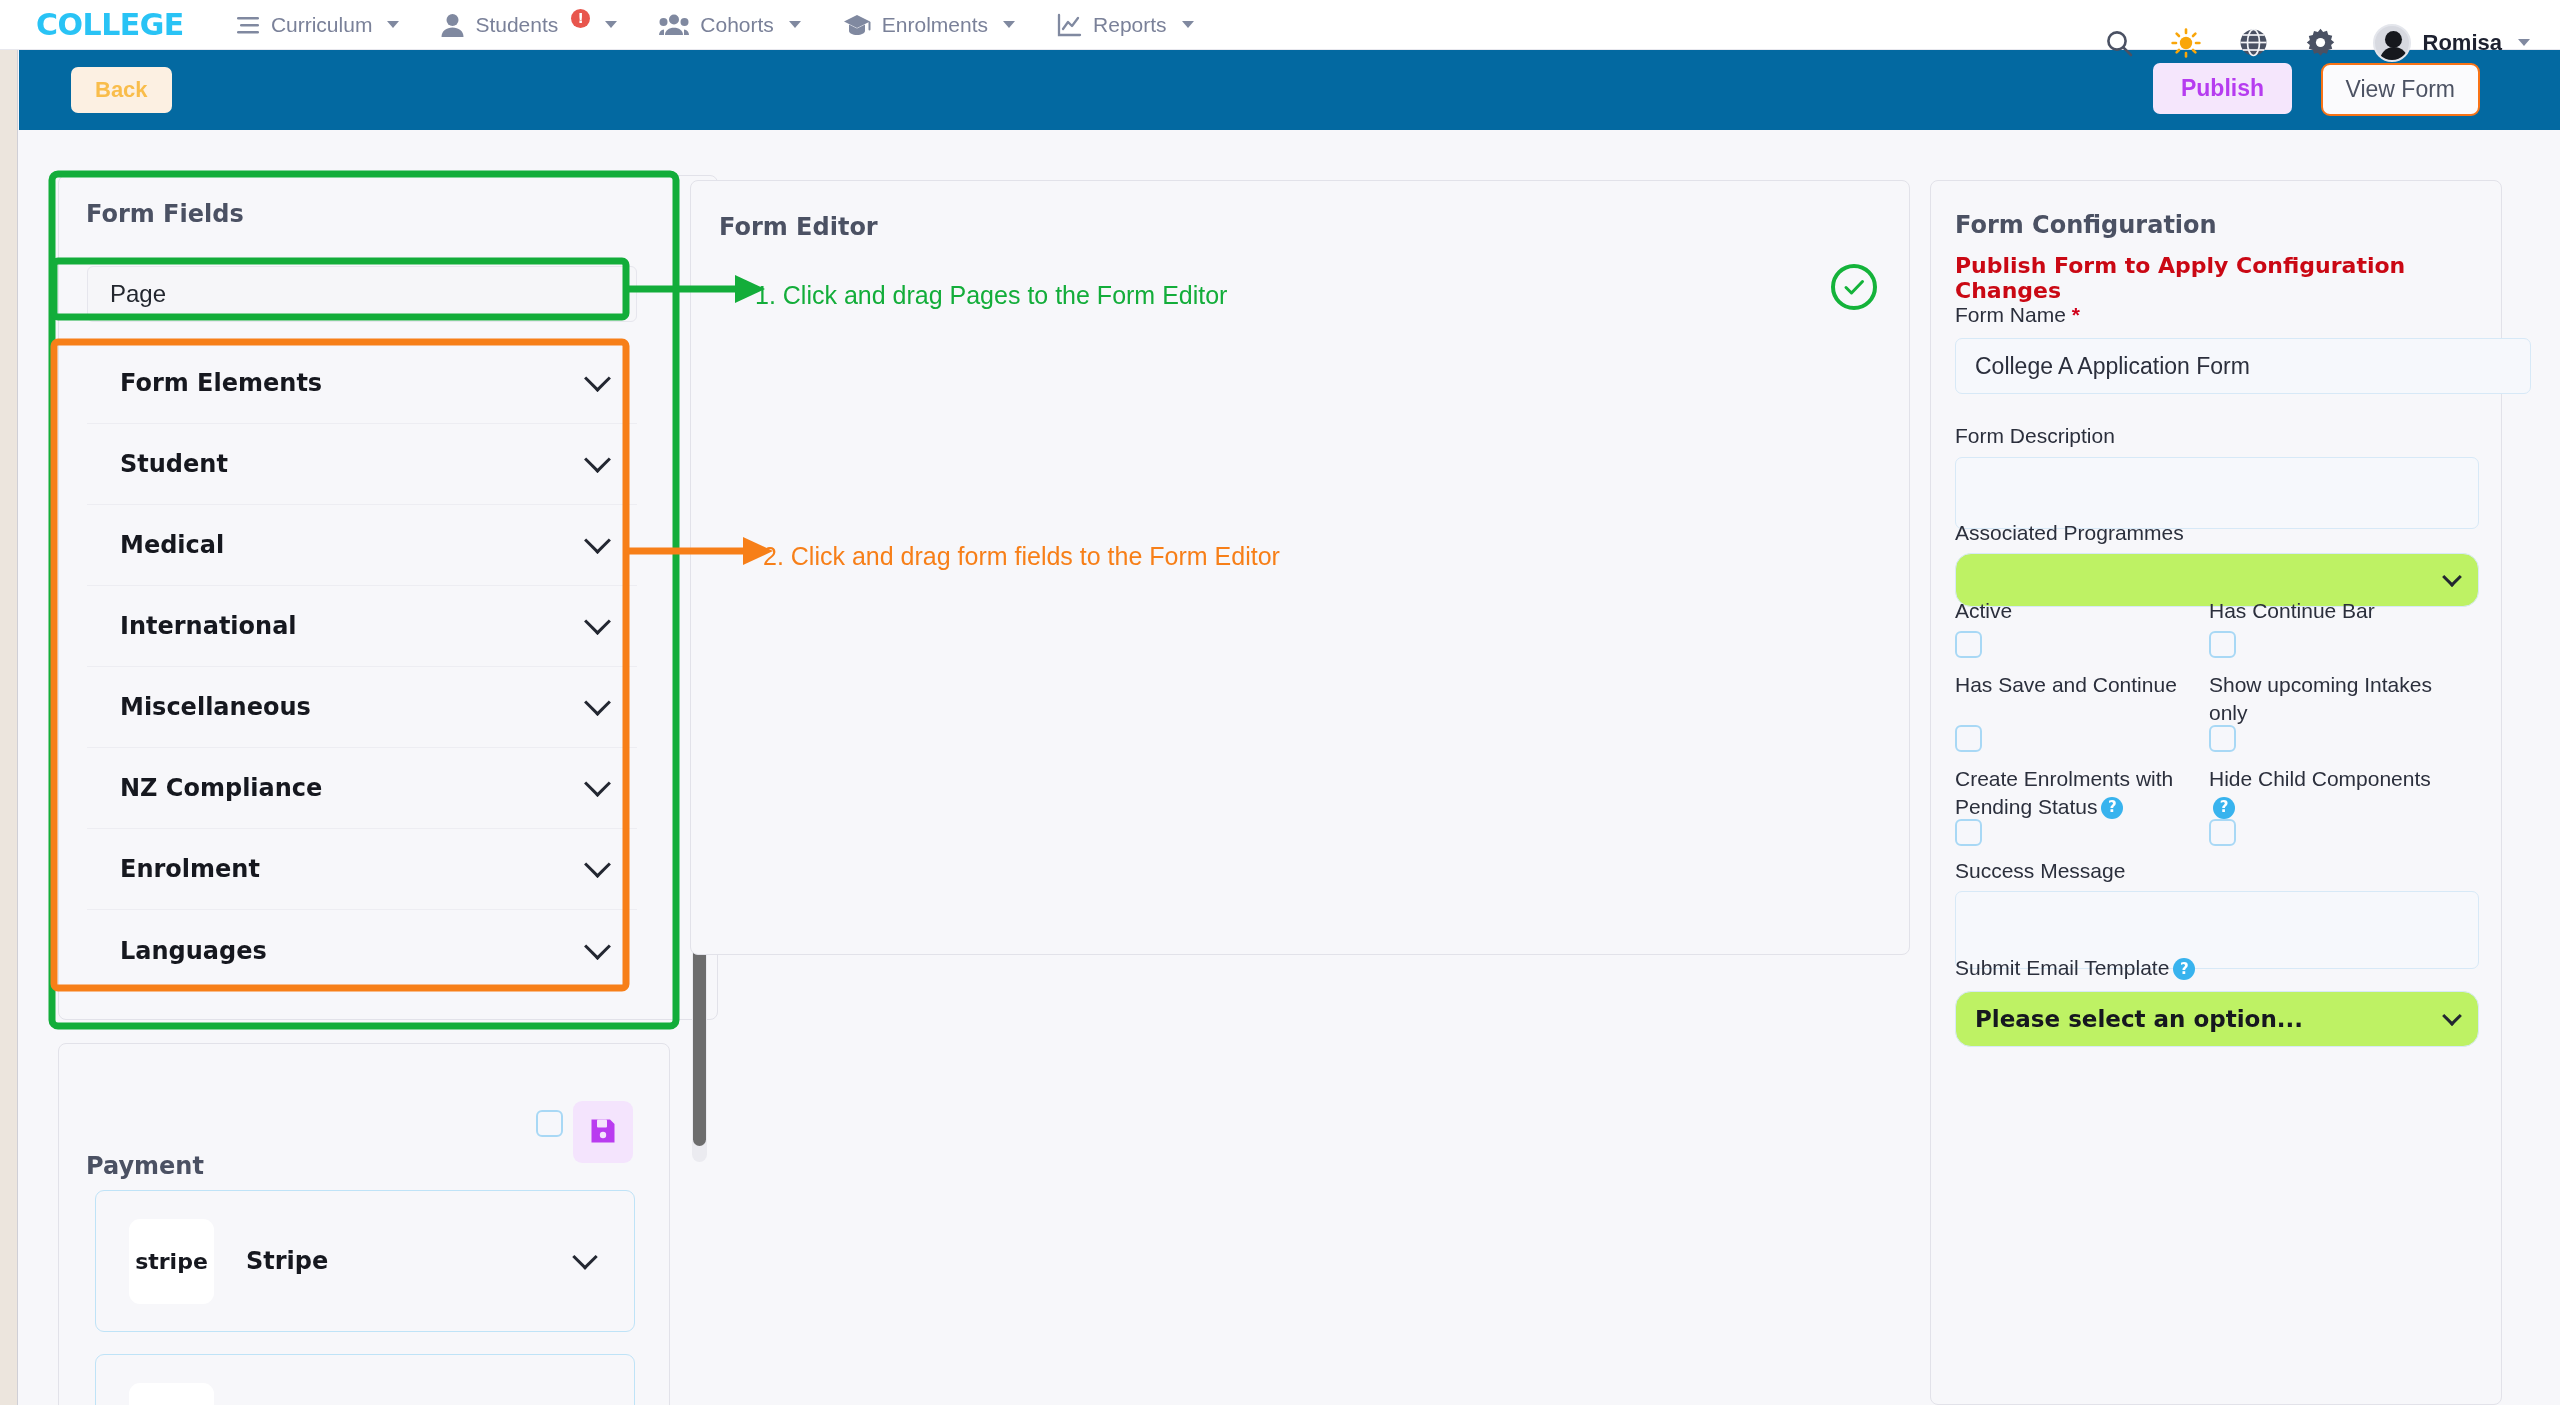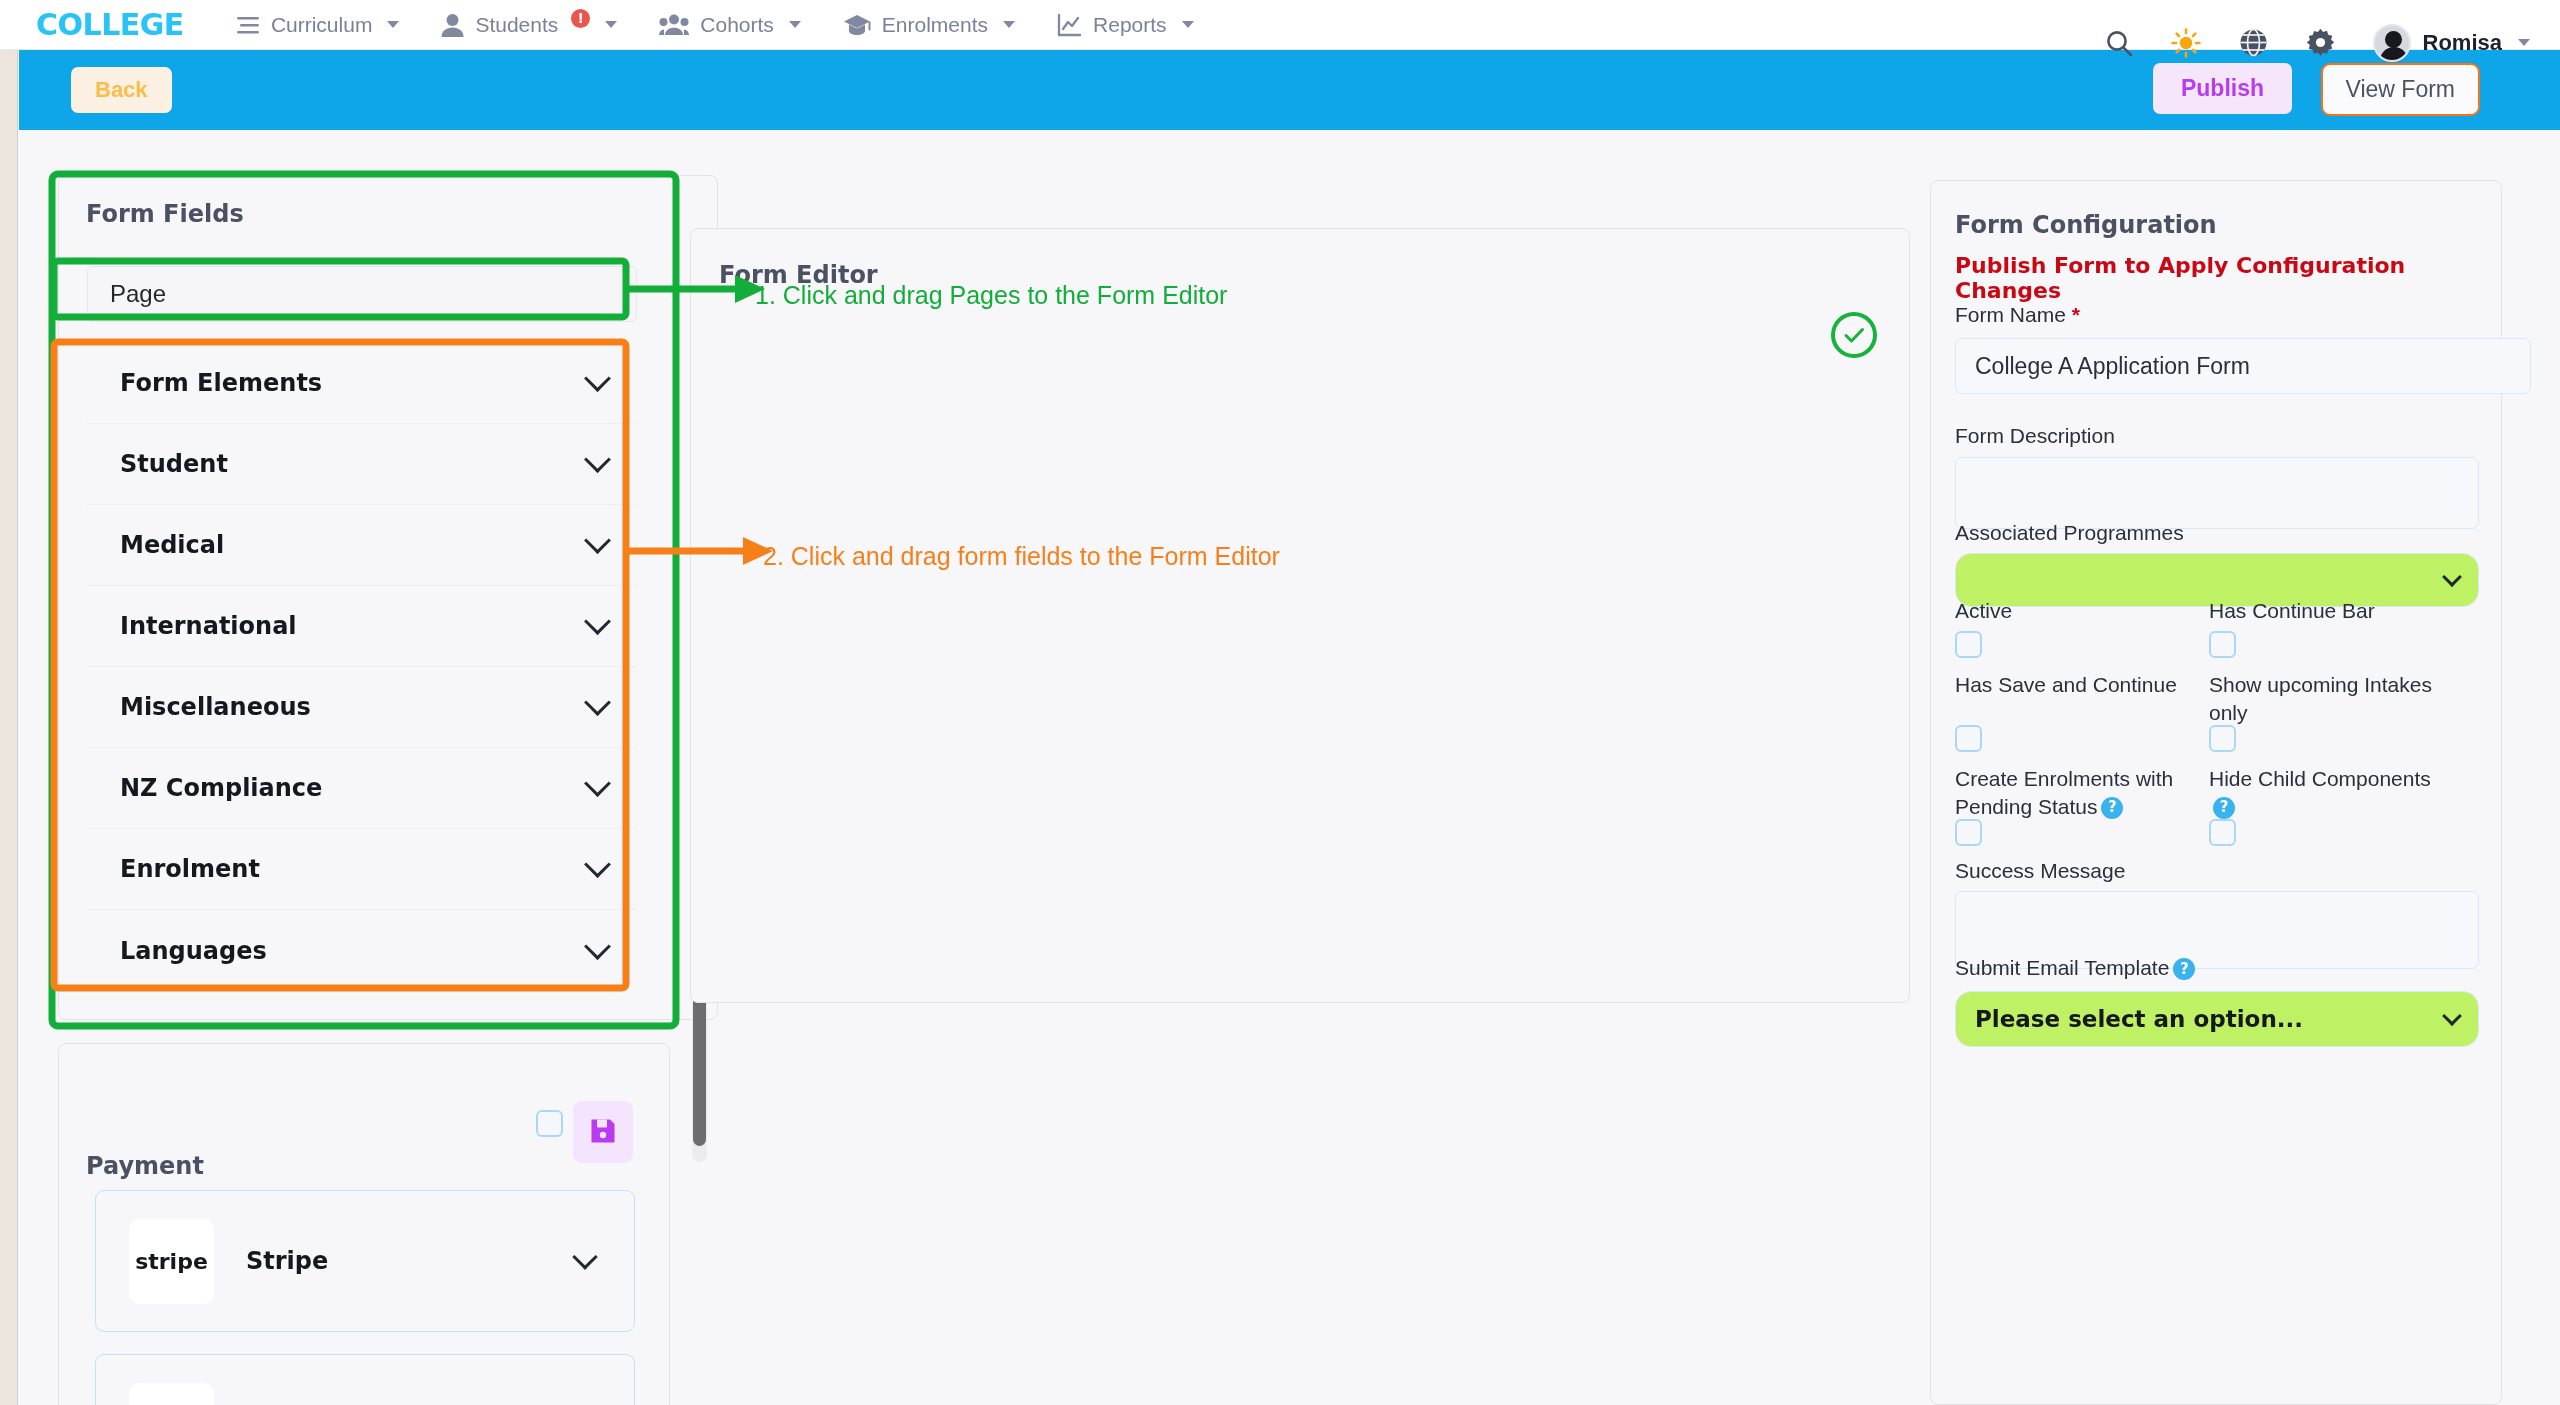--- a/index.html
+++ b/index.html
@@ -70,21 +70,21 @@
   .left-strip {
     position: absolute; top: 50px; left: 0;
     width: 18px; height: 1355px;
     background: #ece5dd; border-right: 1px solid #cfcfd6;
   }
 
   
   .subheader {
     position: absolute; top: 50px; left: 19px;
     width: 2541px; height: 80px;
-    background: #0ea5e9;
+    background: #0369a1;
   }
   .back-btn {
     position: absolute; left: 52px; top: 17px;
     background: #fcf0e2; color: #f9bd4b;
     border: none; border-radius: 7px;
     font-size: 22px; font-weight: bold;
     padding: 10px 24px; cursor: pointer;
     font-family: "Liberation Sans", sans-serif;
   }
   .publish-btn {
@@ -188,21 +188,21 @@
     font-family: "DejaVu Sans", sans-serif;
   }
   .pay-chev {
     margin-left: auto; margin-right: 40px;
     width: 18px; height: 18px;
     border-right: 3px solid #232731; border-bottom: 3px solid #232731;
     transform: rotate(45deg); margin-top: -9px;
   }
 
   
-  #form-editor-panel { left: 690px; top: 180px; width: 1220px; height: 775px; margin-top: 48px; }
+  #form-editor-panel { left: 690px; top: 180px; width: 1220px; height: 775px; }
   #form-editor-panel .panel-title { position: absolute; left: 28px; top: 32px; }
   .editor-check {
     position: absolute; right: 32px; top: 83px;
     width: 46px; height: 46px; border: 4px solid #14b33a;
     border-radius: 50%; display: flex; align-items: center; justify-content: center;
   }
 
   
   #form-config-panel { left: 1930px; top: 180px; width: 572px; height: 1225px; }
   #form-config-panel .panel-title { position: absolute; left: 24px; top: 30px; }

